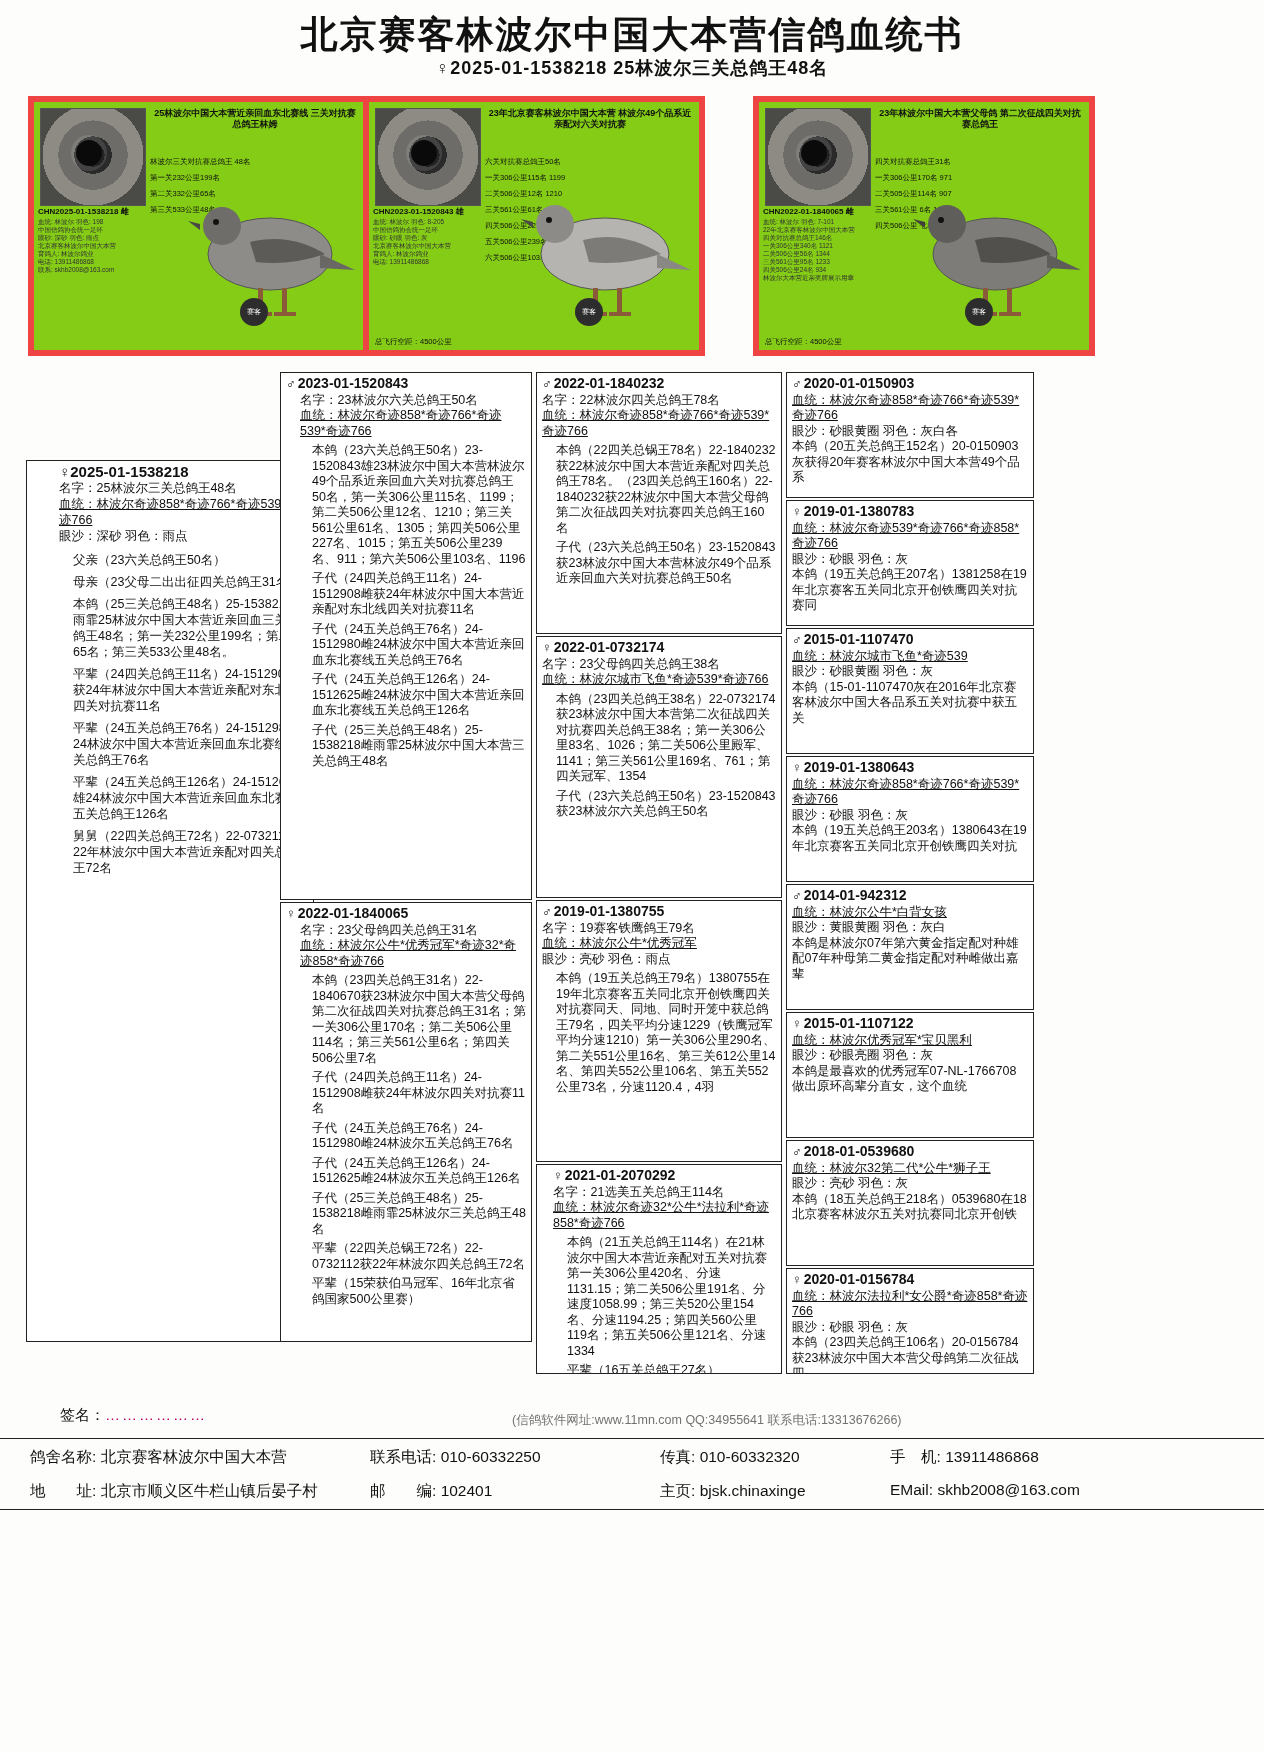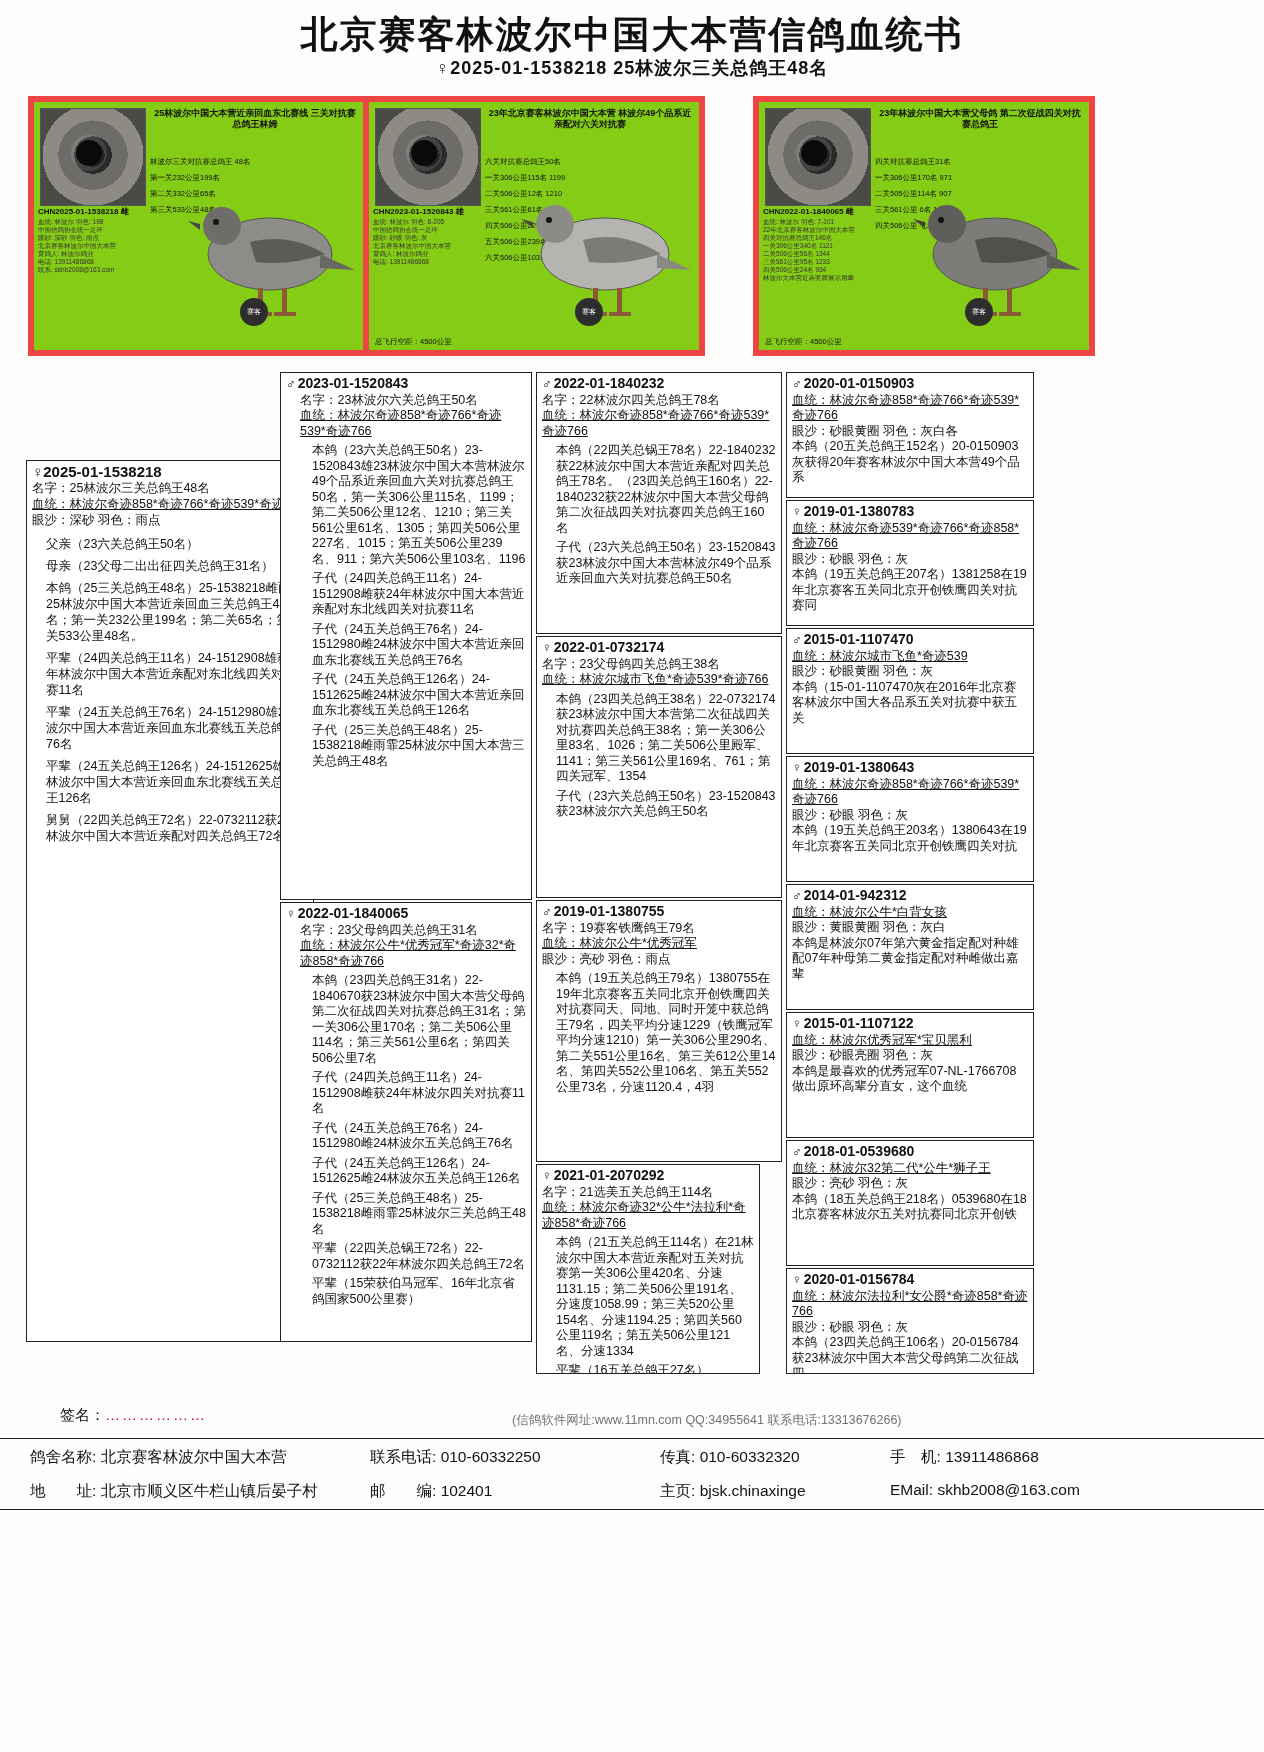--- a/index.html
+++ b/index.html
@@ -89,32 +89,32 @@
     line-height:15.5px;
     overflow:hidden;
   }
   .box .ring{font-weight:bold;font-size:14px;letter-spacing:0px;}
   .box .sex{font-weight:bold;font-size:13px;margin-right:2px;}
   .ind{padding-left:14px;}
   .ind2{padding-left:26px;}
   .u{text-decoration:underline;}
 
   
-  #self{left:26px;top:460px;width:288px;height:882px;font-size:12.5px;line-height:16px;}
+  #self{left:26px;top:460px;width:288px;height:882px;font-size:12.5px;line-height:16px;padding-left:32px;}
   #self .ring{font-size:15px;}
 
   
   #p-sire{left:280px;top:372px;width:252px;height:528px;}
   #p-dam{left:280px;top:902px;width:252px;height:440px;}
 
   
   #g1{left:536px;top:372px;width:246px;height:262px;}
   #g2{left:536px;top:636px;width:246px;height:262px;}
   #g3{left:536px;top:900px;width:246px;height:262px;}
-  #g4{left:536px;top:1164px;width:224px;height:210px;}
+  #g4{left:536px;top:1164px;width:246px;height:210px;padding-left:16px;}
 
   
   #gg1{left:786px;top:372px;width:248px;height:126px;}
   #gg2{left:786px;top:500px;width:248px;height:126px;}
   #gg3{left:786px;top:628px;width:248px;height:126px;}
   #gg4{left:786px;top:756px;width:248px;height:126px;}
   #gg5{left:786px;top:884px;width:248px;height:126px;}
   #gg6{left:786px;top:1012px;width:248px;height:126px;}
   #gg7{left:786px;top:1140px;width:248px;height:126px;}
   #gg8{left:786px;top:1268px;width:248px;height:106px;}

